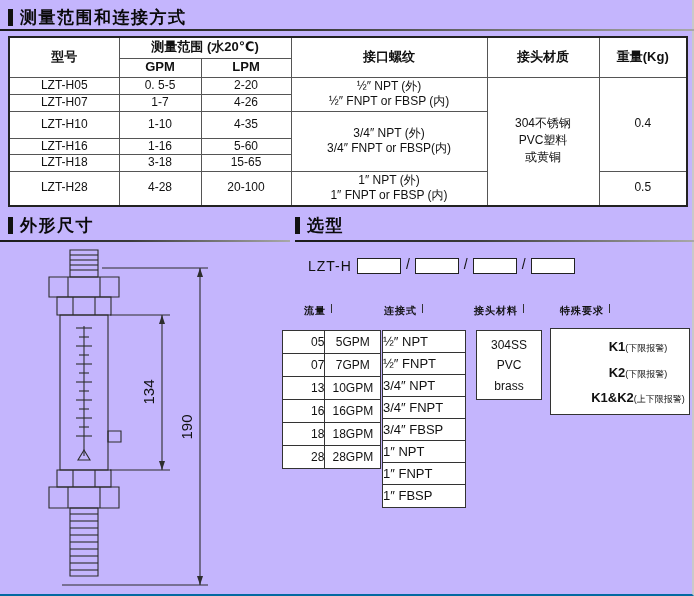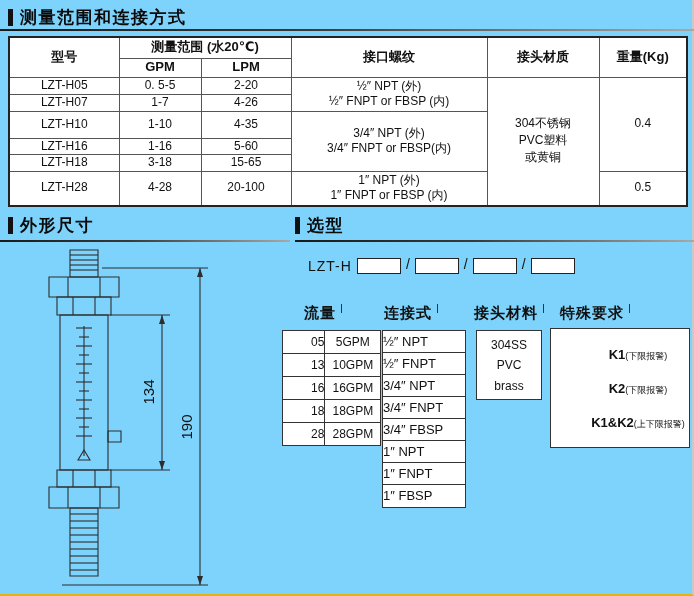--- a/index.html
+++ b/index.html
@@ -6,23 +6,23 @@
   html,body { width:694px; height:596px; }
   body {
     background:#ffffff;
     font-family:"Liberation Sans","DejaVu Sans",sans-serif;
     color:#111;
     position:relative;
     overflow:hidden;
   }
   .page {
     position:absolute; inset:0;
-    background:#7dd3fc;
+    background:#c4b5fd;
     border-right:2px solid #c9c9c9;
-    border-bottom:2px solid #eab308;
+    border-bottom:2px solid #0369a1;
   }
   .sec-head { position:absolute; display:flex; align-items:center; gap:7px; }
   .bar { width:5px; height:17px; background:#111; }
   .sec-title { font-weight:bold; font-size:17px; letter-spacing:1.5px; color:#0a0a0a; }
   .rule { position:absolute; height:2px; background:linear-gradient(90deg,#1a1a1a 0%,#3a3a3a 45%,#a8a8a8 100%); }
 
   
   table.spec {
     position:absolute; left:8px; top:36px; width:678px;
     border-collapse:collapse; table-layout:fixed;
@@ -37,35 +37,35 @@
   
   .drawing { position:absolute; left:12px; top:246px; }
   .drawing * { vector-effect:non-scaling-stroke; }
 
   
   .sel-wrap { position:absolute; left:280px; top:246px; width:414px; height:348px; }
   .code-line { position:absolute; left:28px; top:12px; font-size:14px; display:flex; align-items:center; gap:5px;text-align:center; }
   .code-prefix { letter-spacing:1px; }
   .code-box { display:inline-block; width:44px; height:16px; border:1px solid #222; background:#fff; }
   .slash { font-size:14px; position:relative; top:-2px; }
-  .sel-label { position:absolute; top:58px; font-weight:bold; font-size:15px; letter-spacing:1px; white-space:nowrap; }
+  .sel-label { position:absolute; top:58px; font-weight:bold; font-size:10px; letter-spacing:1px; white-space:nowrap; }
   .tick { display:inline-block; width:1px; height:9px; background:#333; margin-left:5px; vertical-align:top; }
 
   table.flow { position:absolute; left:2px; top:84px; border-collapse:collapse; table-layout:fixed; font-size:12px; background:#fff; }
   table.flow td { border:1px solid #333; text-align:center; vertical-align:middle; width:56px; height:23px; }
   table.flow td.code { width:26px;padding-left:28px; }
 
   .conn-table { position:absolute; left:102px; top:84px; width:84px; border:1px solid #333; background:#fff; }
   .conn-row { height:22px; line-height:22px; text-align:left; font-size:13px; border-bottom:1px solid #333; white-space:nowrap; }
   .conn-row:last-child { border-bottom:none; }
 
   .material-box { position:absolute; left:196px; top:84px; width:66px; height:70px; border:1px solid #333; background:#fff;
                   display:flex; flex-direction:column; justify-content:space-evenly; text-align:center; font-size:12px; }
 
-  .special-box { position:absolute; left:270px; top:82px; width:140px; height:120px; border:1px solid #333; background:#fff;
+  .special-box { position:absolute; left:270px; top:82px; width:140px; height:87px; border:1px solid #333; background:#fff;
                  display:flex; flex-direction:column; justify-content:space-evenly; align-items:center;padding-left:36px; }
   .special-line { white-space:nowrap; }
   .special-main { font-weight:bold; font-size:13px; }
   .special-note { font-size:9px; }
 </style>
 </head>
 <body>
 
 <div class="page">
 
@@ -252,20 +252,24 @@
     <div class="sel-label" style="left:194px;"><span>接头材料</span><span class="tick"></span></div>
     <div class="sel-label" style="left:280px;"><span>特殊要求</span><span class="tick"></span></div>
 
     <table class="flow">
       <tbody>
         <tr>
             <td class="code">05</td>
             <td>5GPM</td>
           </tr>
         <tr>
+            <td class="code">07</td>
+            <td>7GPM</td>
+          </tr>
+        <tr>
             <td class="code">13</td>
             <td>10GPM</td>
           </tr>
         <tr>
             <td class="code">16</td>
             <td>16GPM</td>
           </tr>
         <tr>
             <td class="code">18</td>
             <td>18GPM</td>

